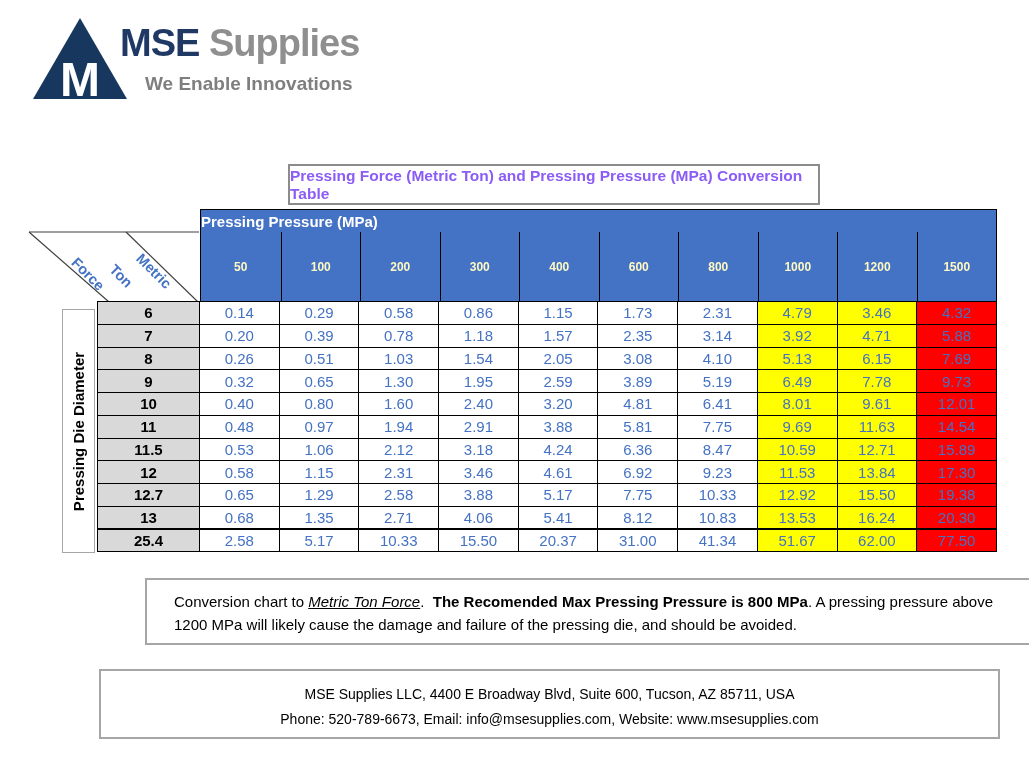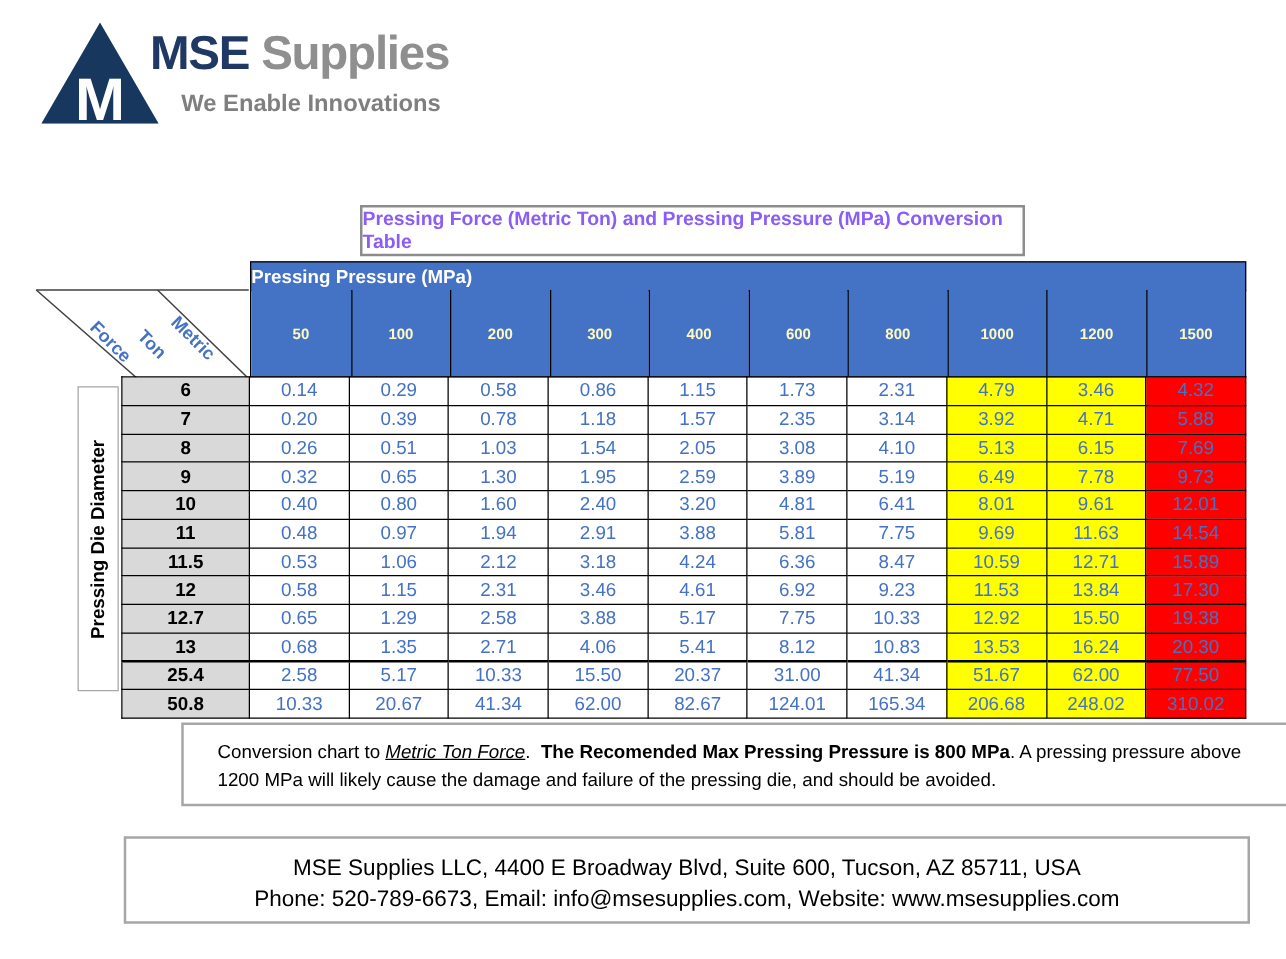--- a/index.html
+++ b/index.html
@@ -105,21 +105,21 @@
     border: 2px solid var(--box-border-gray, #a6a6a6); background: #fff;
     padding: 10px 20px 0 27px; font-size: 15px; line-height: 23px; color: #000; margin-left: 48px;
   }
   .note-box .iu { font-style: italic; text-decoration: underline; }
   .note-box .b { font-weight: bold; }
 
   
   .footer-box {
     position: absolute; left: 99px; top: 669px; width: 901px; height: 70px;
     border: 2px solid var(--box-border-gray, #a6a6a6); background: #fff;
-    text-align: center; font-size: 18px; color: #000;
+    text-align: center; font-size: 14px; color: #000;
     padding-top: 11px; line-height: 25px;
   }
 </style>
 </head>
 <body>
 
 <div class="page">
 
   <div class="logo">
     <svg class="logo-triangle" width="94" height="81" viewBox="0 0 94 81">
@@ -307,33 +307,20 @@
           <td class="val">5.17</td>
           <td class="val">10.33</td>
           <td class="val">15.50</td>
           <td class="val">20.37</td>
           <td class="val">31.00</td>
           <td class="val">41.34</td>
           <td class="val yellow">51.67</td>
           <td class="val yellow">62.00</td>
           <td class="val red">77.50</td>
         </tr>
-        <tr>
-          <td class="rowlabel">50.8</td>
-          <td class="val">10.33</td>
-          <td class="val">20.67</td>
-          <td class="val">41.34</td>
-          <td class="val">62.00</td>
-          <td class="val">82.67</td>
-          <td class="val">124.01</td>
-          <td class="val">165.34</td>
-          <td class="val yellow">206.68</td>
-          <td class="val yellow">248.02</td>
-          <td class="val red">310.02</td>
-        </tr>
       </tbody>
   </table>
 
   <div class="note-box"><span>Conversion chart to </span><span class="iu">Metric Ton Force</span><span>. &nbsp;</span><span class="b">The Recomended Max Pressing Pressure is 800 MPa</span><span>. A pressing pressure above 1200 MPa will likely cause the damage and failure of the pressing die, and should be avoided.</span></div>
 
   <div class="footer-box">
     <div>MSE Supplies LLC, 4400 E Broadway Blvd, Suite 600, Tucson, AZ 85711, USA</div>
     <div>Phone: 520-789-6673, Email: info@msesupplies.com, Website: www.msesupplies.com</div>
   </div>
 

